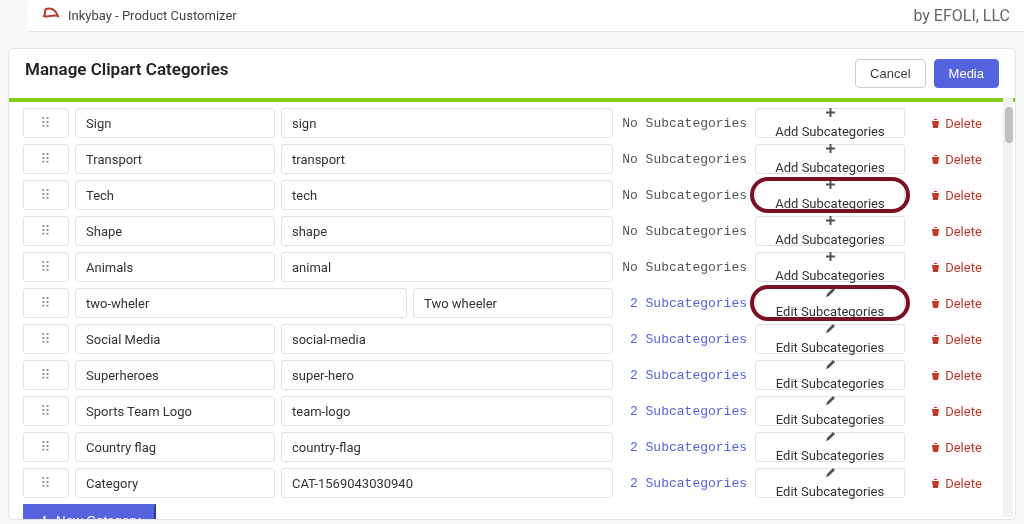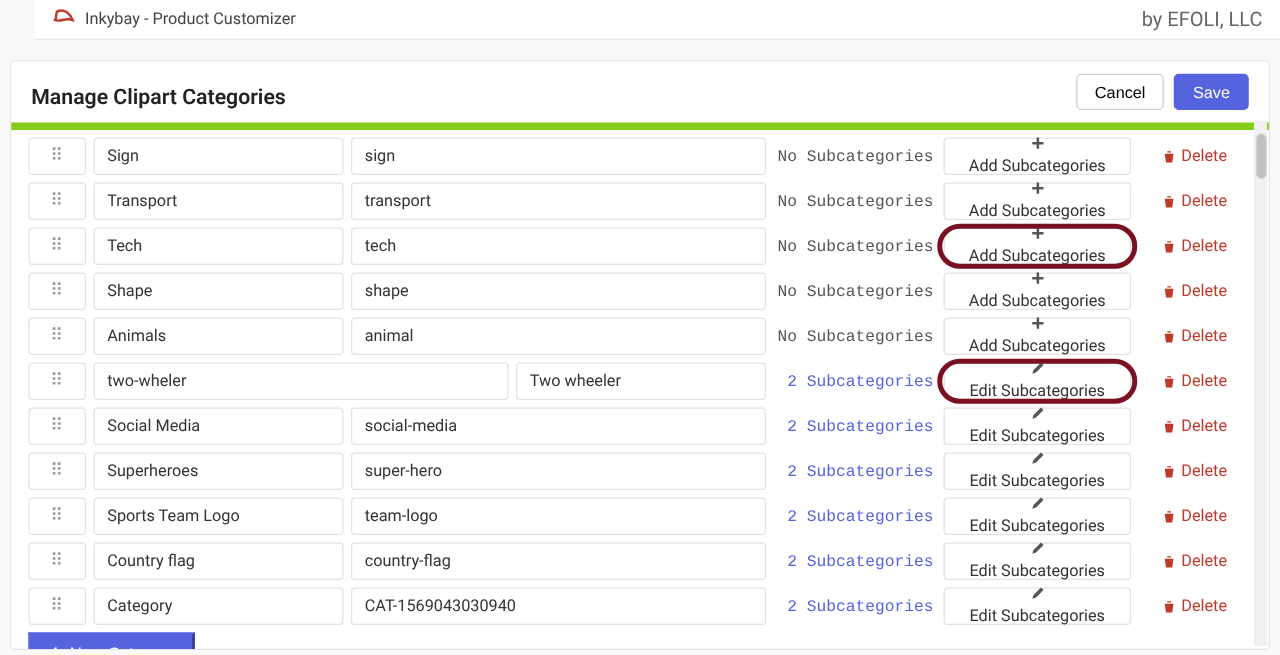--- a/index.html
+++ b/index.html
@@ -4,24 +4,24 @@
 <style>
   * { box-sizing: border-box; margin: 0; padding: 0; }
   html, body { width: 1024px; height: 524px; overflow: hidden; font-family: -apple-system, BlinkMacSystemFont, "Segoe UI", Roboto, Arial, sans-serif; font-size: 13px; color: #333; background: #f9f9f9; }
   .topbar { display: flex; justify-content: space-between; align-items: center; padding: 6px 14px; border-bottom: 1px solid #e5e5e5; background: #fff; margin-left: 28px; }
   .topbar-left { display: flex; align-items: center; gap: 8px; }
   .topbar-title { font-size: 13px; color: #444; }
   .topbar-right { font-size: 16px; color: #666; }
   .logo { width: 18px; height: 18px; display: flex; align-items: center; justify-content: center; }
 
   .panel { margin: 16px 8px 6px 8px; background: #fff; border: 1px solid #e5e5e5; border-radius: 4px; display: flex; flex-direction: column; height: 472px; position: relative; }
-  .panel-header { display: flex; justify-content: space-between; align-items: flex-end; padding: 10px 16px; border-bottom: 6px solid #84cc16; }
+  .panel-header { display: flex; justify-content: space-between; align-items: flex-start; padding: 10px 16px; border-bottom: 4px solid #84cc16; }
   .panel-title { font-size: 17px; font-weight: 600; color: #222; }
   .panel-actions { display: flex; gap: 8px; }
-  .btn { padding: 6px 14px; border-radius: 4px; font-size: 13px; cursor: pointer; border: 1px solid #ccc; background: #fff; color: #000000; }
+  .btn { padding: 6px 14px; border-radius: 4px; font-size: 13px; cursor: pointer; border: 1px solid #ccc; background: #fff; color: #404040; }
   .btn-primary { background: #5563de; border-color: #5563de; color: #fff; }
   .btn-new { background: #5563de; border-color: #5563de; color: #fff; display: inline-flex; align-items: center; gap: 6px; padding: 7px 14px; }
 
   .panel-body { flex: 1; overflow-y: auto; padding: 6px 14px 14px 14px; }
 
   
   .scroll-track { position: absolute; right: 2px; top: 48px; bottom: 2px; width: 10px; background: #f1f1f1; border-left: 1px solid #eee; }
   .scroll-thumb { position: absolute; top: 10px; width: 8px; left: 1px; height: 36px; background: #c1c1c1; border-radius: 4px; }
 
   .row { display: flex; align-items: stretch; gap: 6px; margin-bottom: 6px; }
@@ -59,21 +59,21 @@
     <span class="topbar-title">Inkybay - Product Customizer</span>
   </div>
   <div class="topbar-right">by EFOLI, LLC</div>
 </div>
 
 <div class="panel">
   <div class="panel-header">
     <div class="panel-title">Manage Clipart Categories</div>
     <div class="panel-actions">
       <button class="btn">Cancel</button>
-      <button class="btn btn-primary">Save</button>
+      <button class="btn btn-primary">Media</button>
     </div>
   </div>
 
   <div class="panel-body" id="rows-container">
 
     <div class="row">
         <div class="cell drag-cell">
           <span>
             <div class="drag-dots">⠿</div>
           </span>

